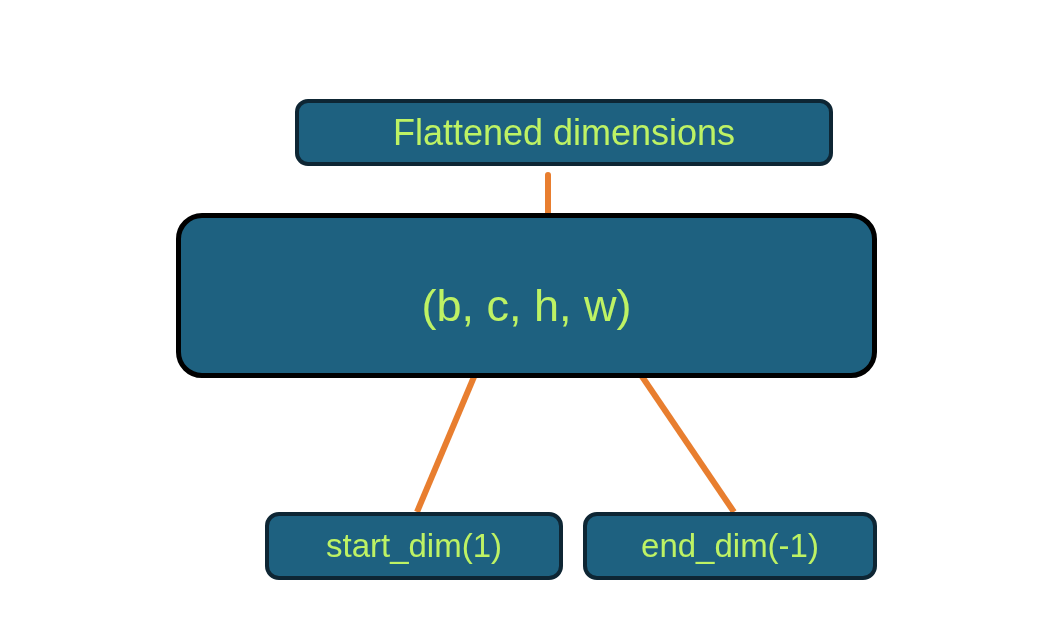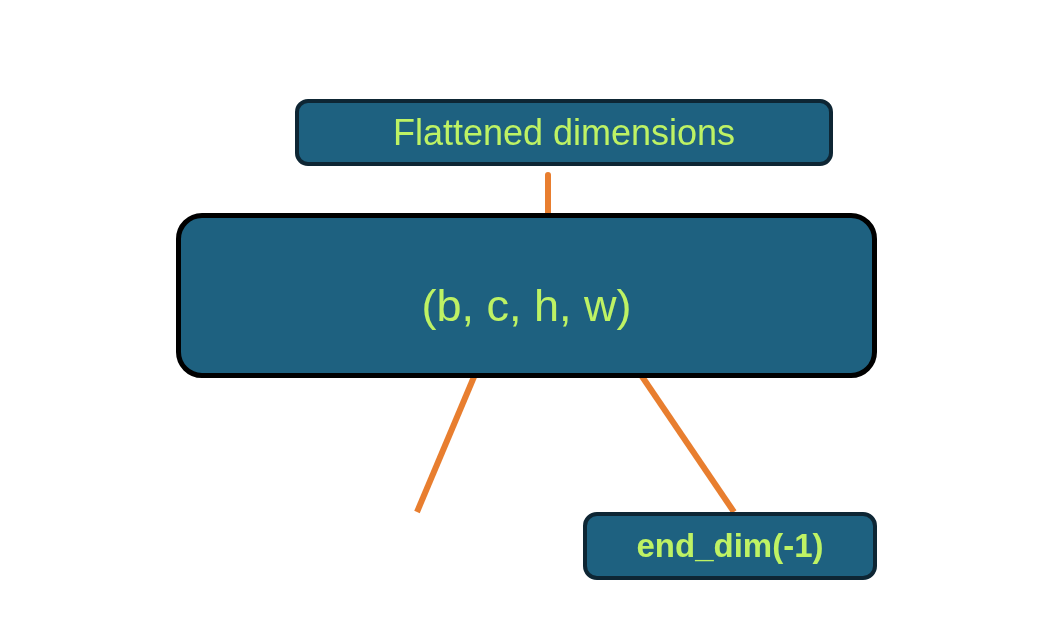--- a/index.html
+++ b/index.html
@@ -44,21 +44,21 @@
     font-size: 45px;
     padding-top: 20px;
   }
   .dim-box {
     top: 512px;
     height: 68px;
     border-radius: 14px;
     font-size: 33px;
   }
   .start-dim-box { left: 265px; width: 298px; }
-  .end-dim-box   { left: 583px; width: 294px; font-weight: bold; }
+  .end-dim-box   { left: 583px; width: 294px; }
   .overlay {
     position: absolute;
     left: 0;
     top: 0;
     width: 1038px;
     height: 632px;
     pointer-events: none;
   }
   .node span { display: inline-block; }
 </style>
@@ -92,18 +92,21 @@
   </svg>
 
   <div class="node title-box">
     <span>Flattened dimensions</span>
   </div>
 
   <div class="node tensor-box">
     <span>(b, c, h, w)</span>
   </div>
 
+  <div class="node dim-box start-dim-box">
+    <span>start_dim(1)</span>
+  </div>
 
   <div class="node dim-box end-dim-box">
     <span>end_dim(-1)</span>
   </div>
 
 </div>
 
 </body></html>

